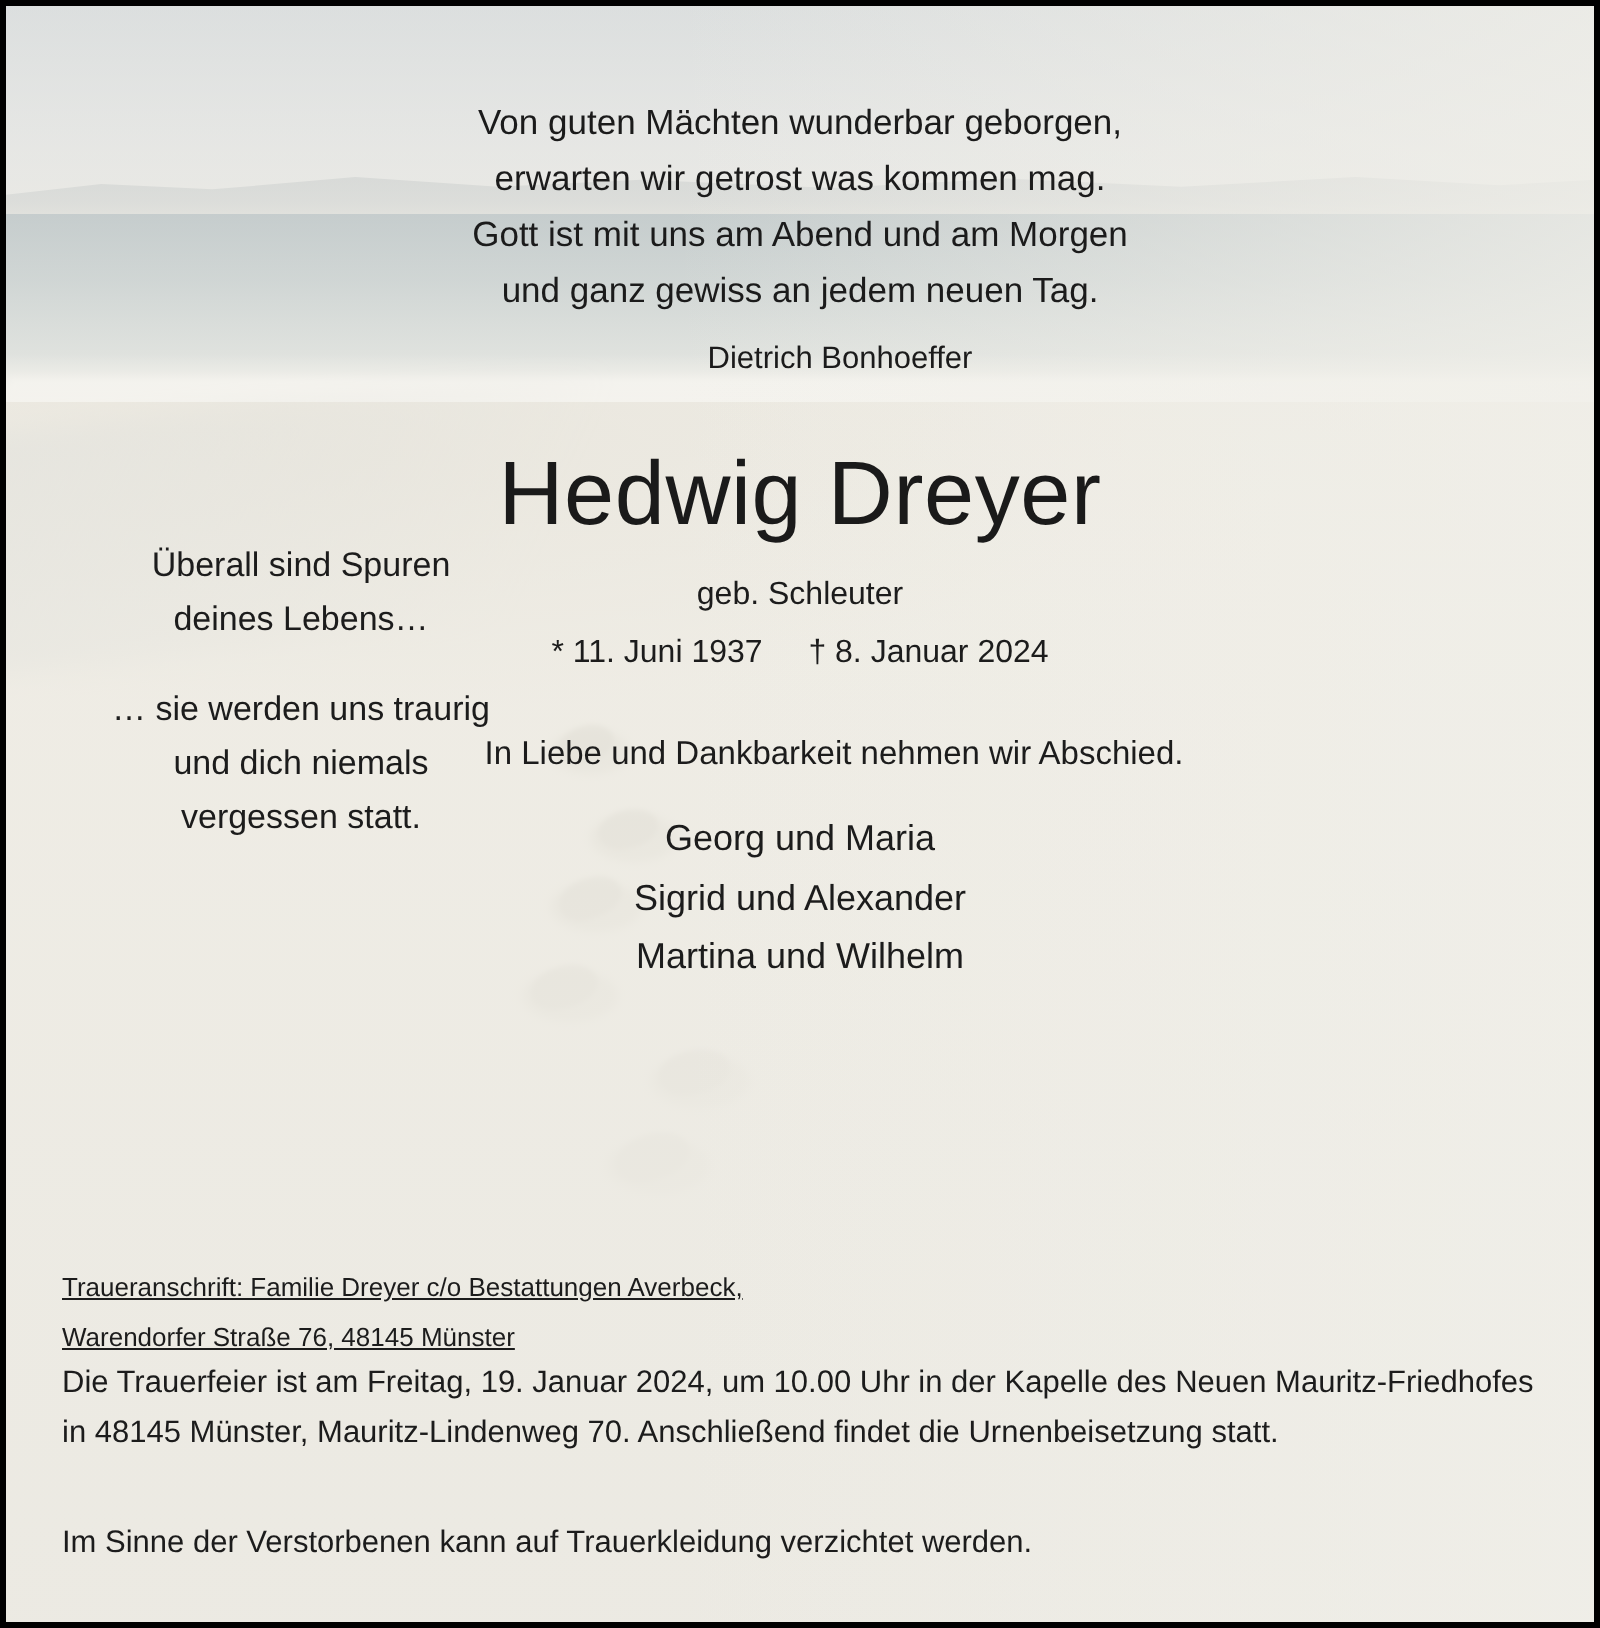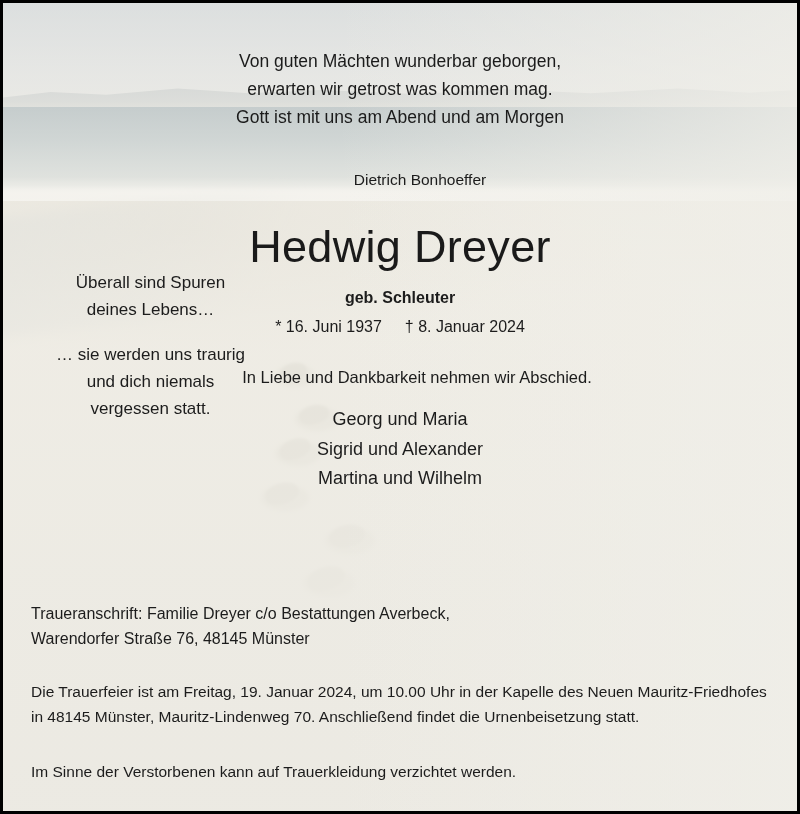--- a/index.html
+++ b/index.html
@@ -140,21 +140,20 @@
     font-weight: 400;
     letter-spacing: .3px;
     color: #1a1a1a;
   }
   .maiden {
     position: absolute;
     top: 286px;
     left: 0; right: 0;
     text-align: center;
     font-size: 16px;
-    font-weight: bold;
   }
   .dates {
     position: absolute;
     top: 315px;
     left: 0; right: 0;
     text-align: center;
     font-size: 16px;
   }
   .dates .sep { display: inline-block; width: 14px; }
 
@@ -185,24 +184,25 @@
     text-align: center;
     font-size: 17px;
     line-height: 27px;
   }
   .left-quote .block2 { margin-top: 18px; display: block; }
   .left-quote .line { display: block; }
 
   .address {
     position: absolute;
     left: 28px;
-    top: 598px;
+    top: 628px;
     right: 30px;
-    font-size: 16px;
+    font-size: 13px;
     line-height: 25px;
+    text-decoration: underline;
   }
   .address .line { display: block; }
 
   .service {
     position: absolute;
     left: 28px;
     top: 676px;
     right: 28px;
     font-size: 15.5px;
     line-height: 25px;
@@ -251,28 +251,29 @@
     <div class="wash"></div>
     <div class="right-wash"></div>
   </div>
 
   <div class="content">
 
     <div class="verse">
       <span class="line">Von guten Mächten wunderbar geborgen,</span>
       <span class="line">erwarten wir getrost was kommen mag.</span>
       <span class="line">Gott ist mit uns am Abend und am Morgen</span>
+      <span class="line">und ganz gewiss an jedem neuen Tag.</span>
     </div>
 
     <div class="verse-author">Dietrich Bonhoeffer</div>
 
     <div class="name">Hedwig Dreyer</div>
     <div class="maiden">geb. Schleuter</div>
     <div class="dates">
-      <span>* 16. Juni 1937</span>
+      <span>* 11. Juni 1937</span>
       <span class="sep"></span>
       <span>† 8. Januar 2024</span>
     </div>
 
     <div class="farewell">In Liebe und Dankbarkeit nehmen wir Abschied.</div>
 
     <div class="mourners">
       <span class="line">Georg und Maria</span>
       <span class="line">Sigrid und Alexander</span>
       <span class="line">Martina und Wilhelm</span>

